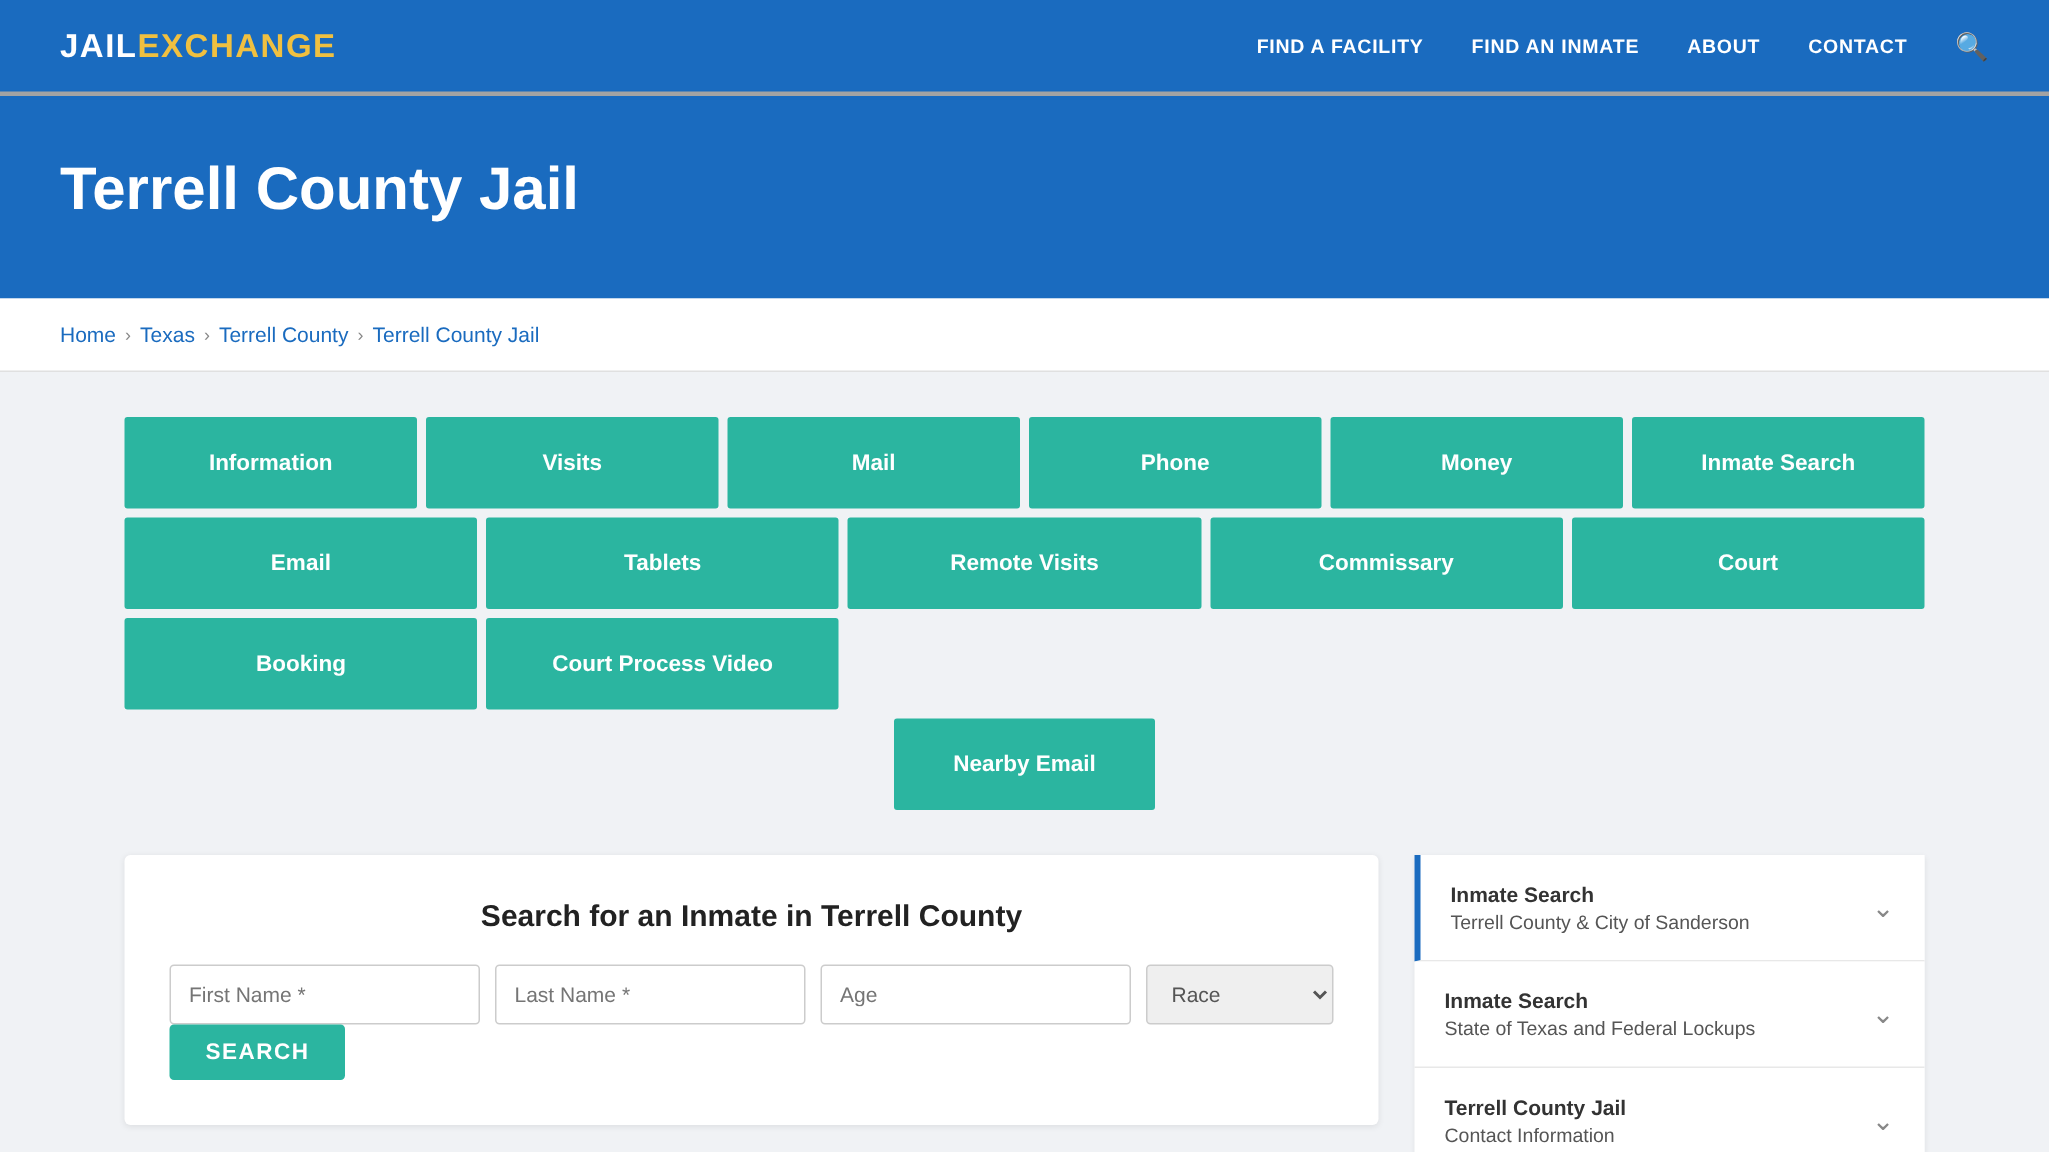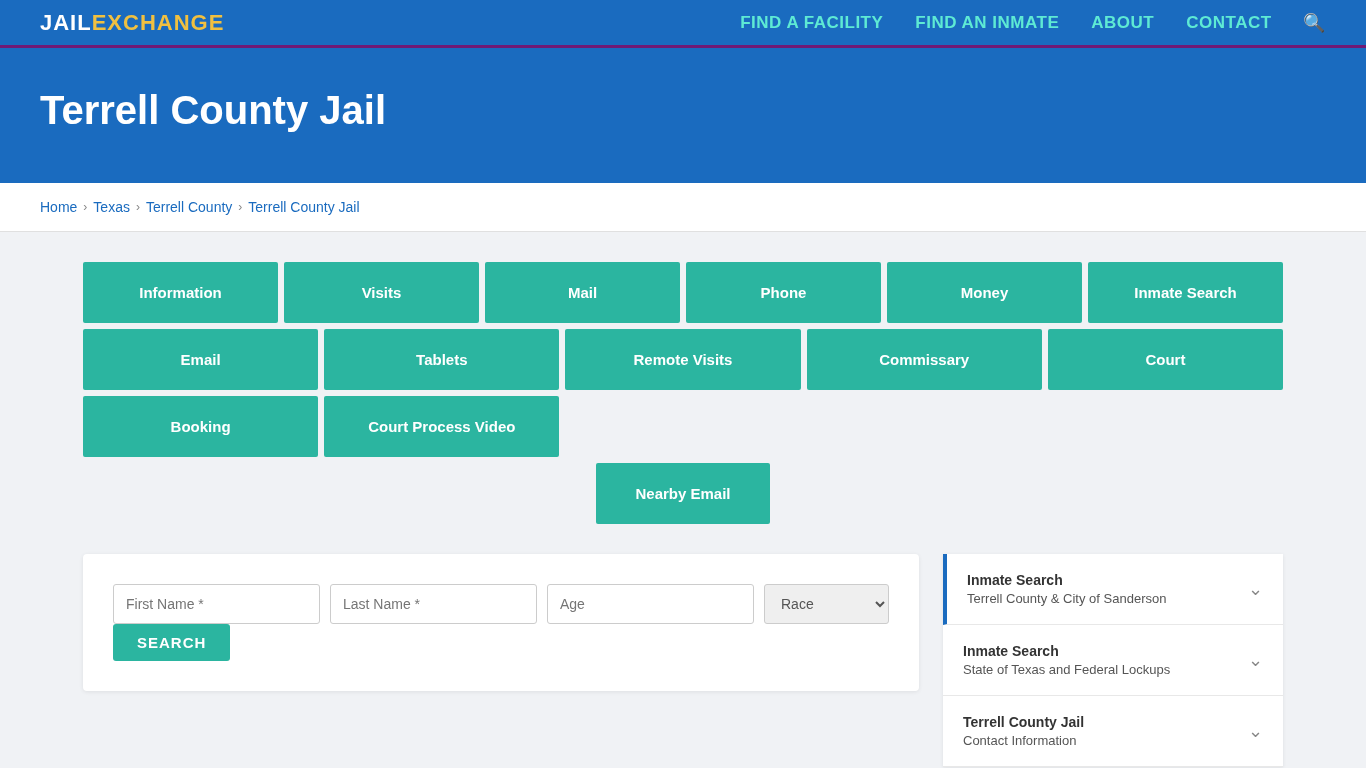--- a/index.html
+++ b/index.html
@@ -5,41 +5,41 @@
     * { box-sizing: border-box; margin: 0; padding: 0; }
     body { font-family: Arial, sans-serif; background: #f0f2f5; color: #333; }
 
     
     .navbar {
       background: #1a6bbf;
       display: flex;
       align-items: center;
       justify-content: space-between;
       padding: 8px 40px;
-      height: 48px;
-      border-bottom: 3px solid #701a75;
+      height: 64px;
+      border-bottom: 3px solid #a3a3a3;
     }
     .logo {
       font-size: 22px;
       font-weight: 900;
       color: white;
       letter-spacing: 1px;
     }
     .logo span.ex {
       color: #f0c040;
     }
     .nav-links {
       display: flex;
       align-items: center;
       gap: 32px;
     }
     .nav-link {
-      color: #5eead4;
+      color: #ffffff;
       text-decoration: none;
-      font-size: 17px;
+      font-size: 13px;
       font-weight: 700;
       letter-spacing: 0.5px;
       cursor: pointer;
     }
     .nav-search-icon {
       color: white;
       font-size: 18px;
       cursor: pointer;
     }
 
@@ -277,20 +277,21 @@
     <button class="grid-btn">Court Process Video</button>
   </div>
 
   <div class="button-grid-row3">
     <button class="grid-btn-single grid-btn">Nearby Email</button>
   </div>
 
   <div class="lower-section">
 
     <div class="search-panel">
+      <h2>Search for an Inmate in Terrell County</h2>
       <div class="search-fields">
         <input type="text" placeholder="First Name *" style="">
         <input type="text" placeholder="Last Name *" style="">
         <input type="text" placeholder="Age" style="">
         <select>
           <option>Race</option>
           <option>White</option>
           <option>Black</option>
           <option>Hispanic</option>
           <option>Asian</option>

